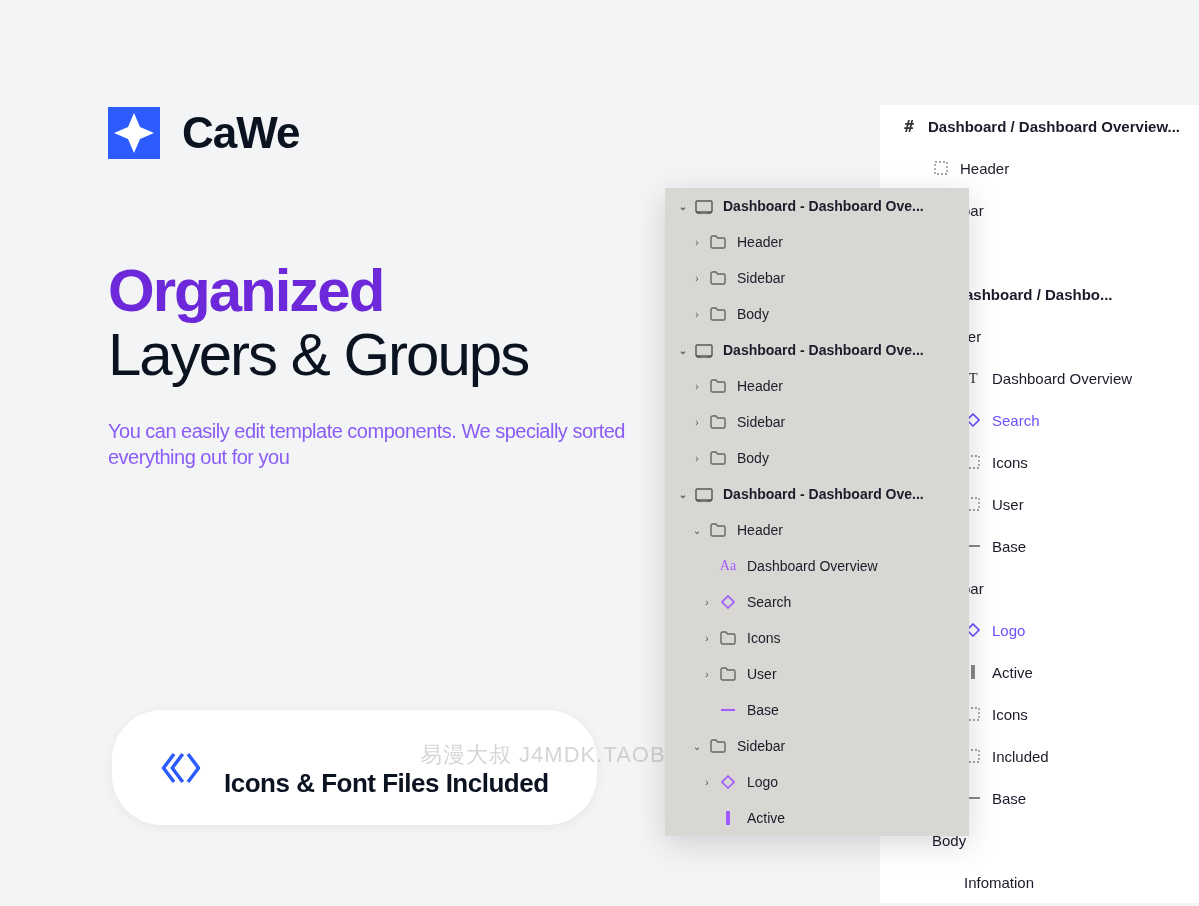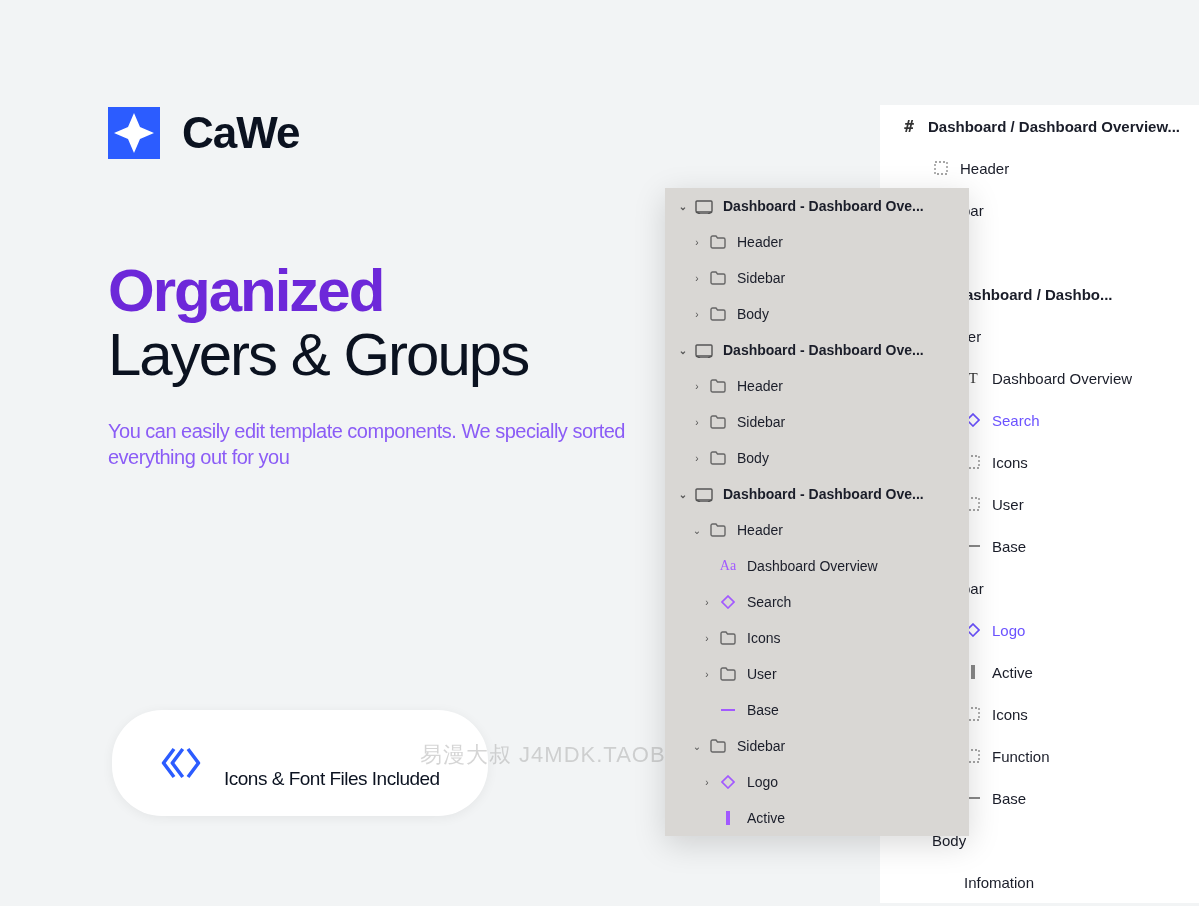--- a/index.html
+++ b/index.html
@@ -88,22 +88,22 @@
       box-shadow: 0 2px 12px rgba(0,0,0,0.06);
     }
     
     .badge-icon {
       width: 42px;
       height: 36px;
       color: #2c5cff;
     }
     
     .badge-text {
-      font-size: 19px;
-      font-weight: 400;
+      font-size: 26px;
+      font-weight: 700;
       color: #0b1220;
       letter-spacing: -0.5px;
       margin-top: 32px;
     }
     
     .watermark {
       position: absolute;
       left: 420px;
       top: 740px;
       font-size: 22px;
@@ -297,21 +297,21 @@
         </svg>
       </span>
       <span class="truncate ">Icons</span>
     </div>
     <div class="row" style="padding-left: 84px;">
       <span class="row-icon" style="color:#888">
         <svg width="14" height="14" viewBox="0 0 14 14" fill="none" stroke="currentColor" stroke-width="1.3" stroke-dasharray="2 2">
           <rect x="1" y="1" width="12" height="12"></rect>
         </svg>
       </span>
-      <span class="truncate ">Function</span>
+      <span class="truncate ">Included</span>
     </div>
     <div class="row" style="padding-left: 84px;">
       <span class="row-icon">
         <span class="line-icon-grey"></span>
       </span>
       <span class="truncate ">Base</span>
     </div>
     <div class="row" style="padding-left: 52px;">
       <span class="truncate ">Body</span>
     </div>

